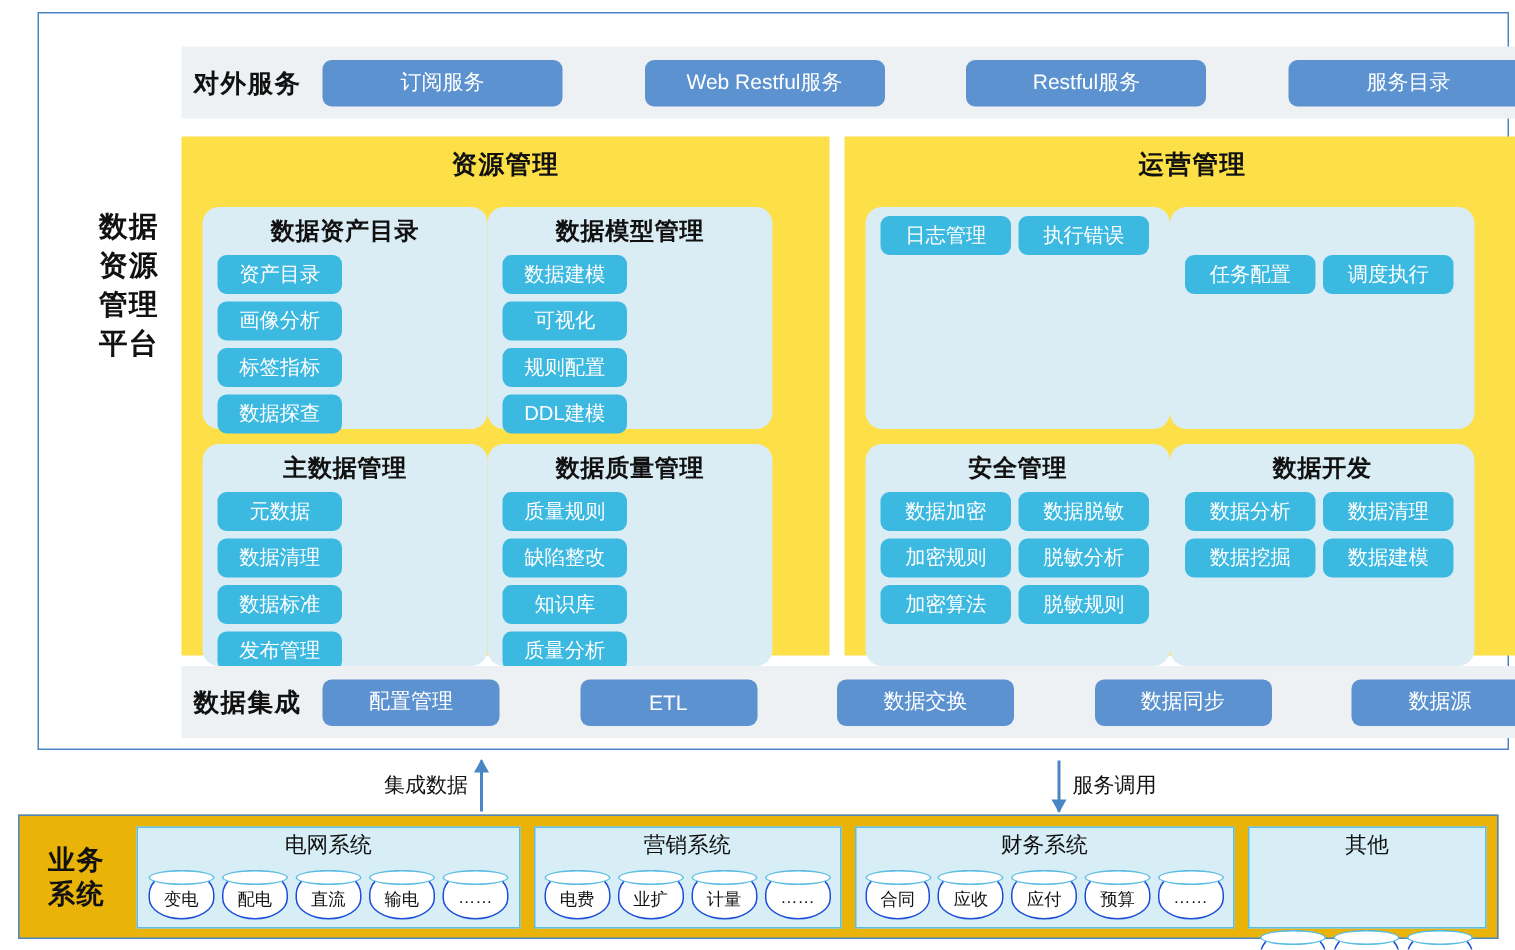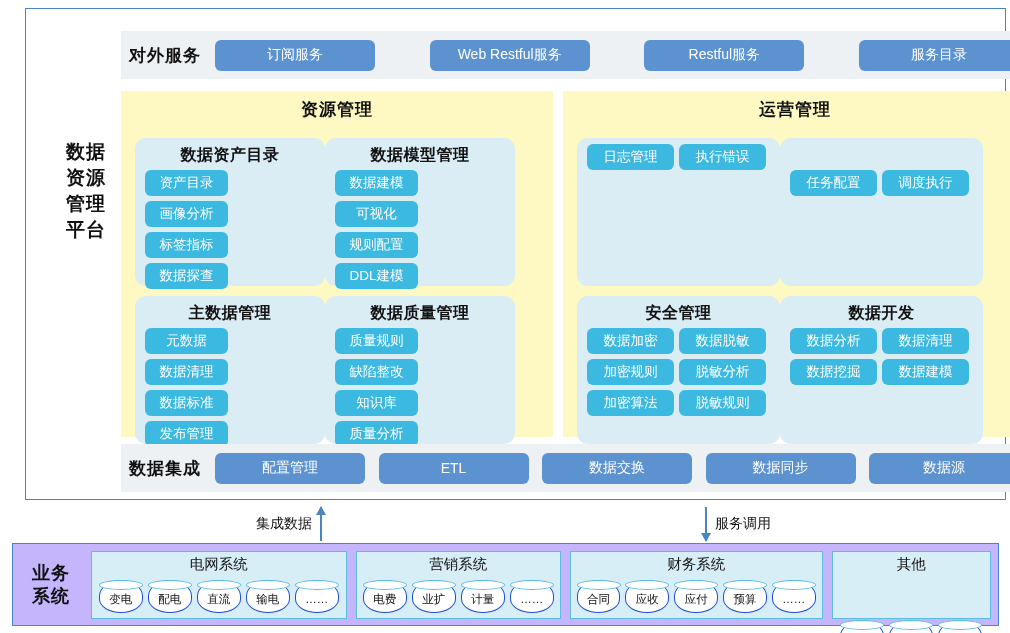--- a/index.html
+++ b/index.html
@@ -33,25 +33,25 @@
   }
   .band-btns{flex:1;display:flex;align-items:center;justify-content:space-between;padding-right:8px;}
   .svc-btn{
     background:#5b92cf;color:#ffffff;border-radius:6px;
     font-size:14px;display:flex;align-items:center;justify-content:center;
     height:31px;box-sizing:border-box;white-space:nowrap;padding:0 8px;
   }
   #band-top{top:22px;width:906px;height:48px;}
   #band-top .svc-btn{width:160px;}
   #band-bottom{top:435px;width:906px;height:48px;}
-  #band-bottom .svc-btn{width:150px;}
+  #band-bottom .svc-btn{width:118px;}
 
   
   .group{
-    position:absolute;background:#fef9c3;box-sizing:border-box;
+    position:absolute;background:#fde047;box-sizing:border-box;
   }
   #group-resource{left:95px;top:82px;width:432px;height:346px;}
   #group-ops{left:537px;top:82px;width:464px;height:346px;}
   .group-title{
     text-align:center;font-weight:bold;font-size:17px;color:#111;
     padding-top:7px;letter-spacing:1px;height:27px;box-sizing:border-box;
   }
   .group-body{
     position:absolute;left:0;top:30px;right:0;bottom:0;
     display:flex;flex-wrap:wrap;align-content:flex-start;
@@ -90,21 +90,21 @@
   }
   .arrow-down::after{
     content:"";position:absolute;left:-4px;bottom:-1px;
     border-left:5px solid transparent;border-right:5px solid transparent;
     border-top:9px solid #4a86c4;
   }
 
   
   .biz-frame{
     position:absolute;left:12px;top:543px;width:987px;height:83px;
-    border:1.5px solid #4a86c4;background:#c4b5fd;box-sizing:border-box;
+    border:1.5px solid #4a86c4;background:#eab308;box-sizing:border-box;
     display:flex;align-items:center;padding:0 7px;gap:9px;
   }
   .biz-side-label{
     width:62px;flex:0 0 62px;text-align:center;font-weight:bold;
     font-size:18px;color:#111;line-height:23px;letter-spacing:1px;
   }
   .biz-side-label span{display:block;}
   .biz-group{
     background:#d8eef7;border:1px solid #5bbde2;box-sizing:border-box;
     height:68px;padding:2px 6px 0;display:flex;flex-direction:column;

